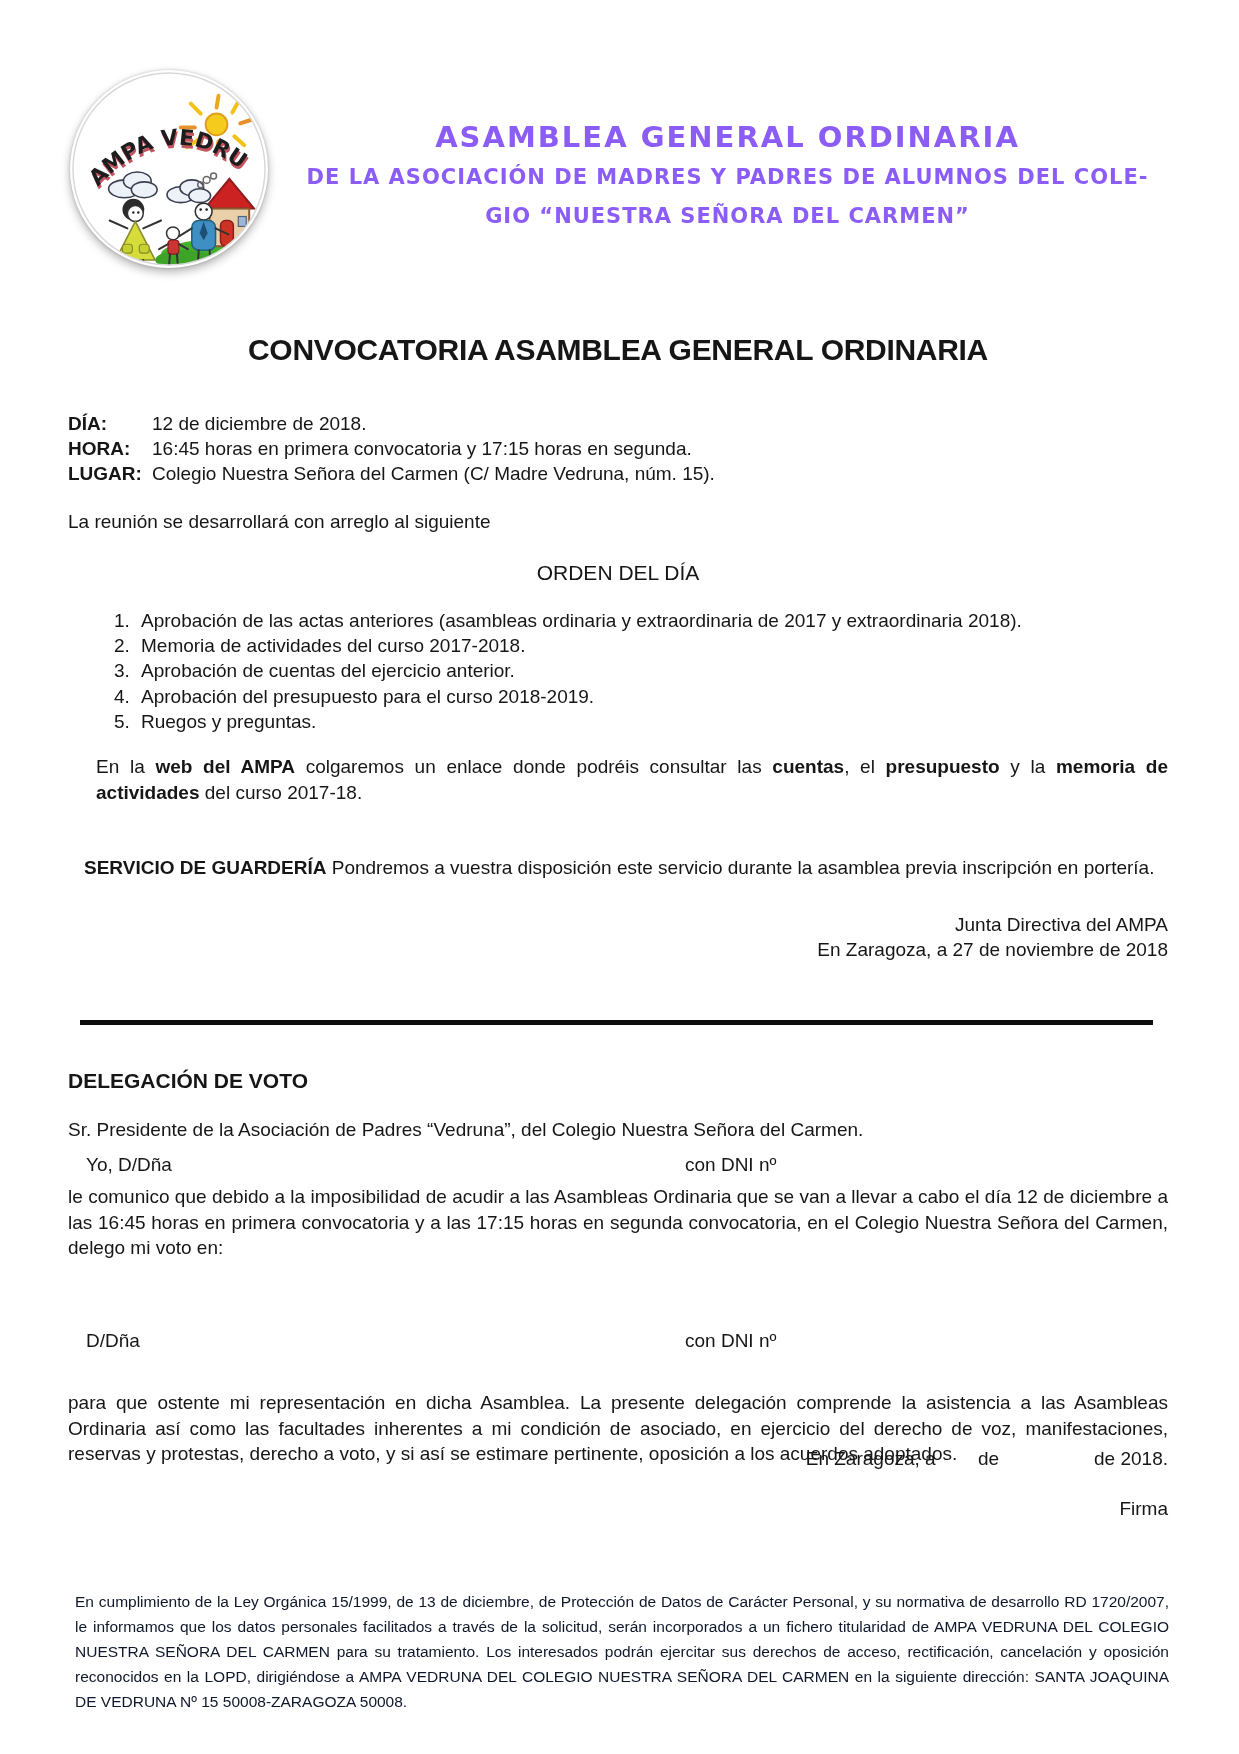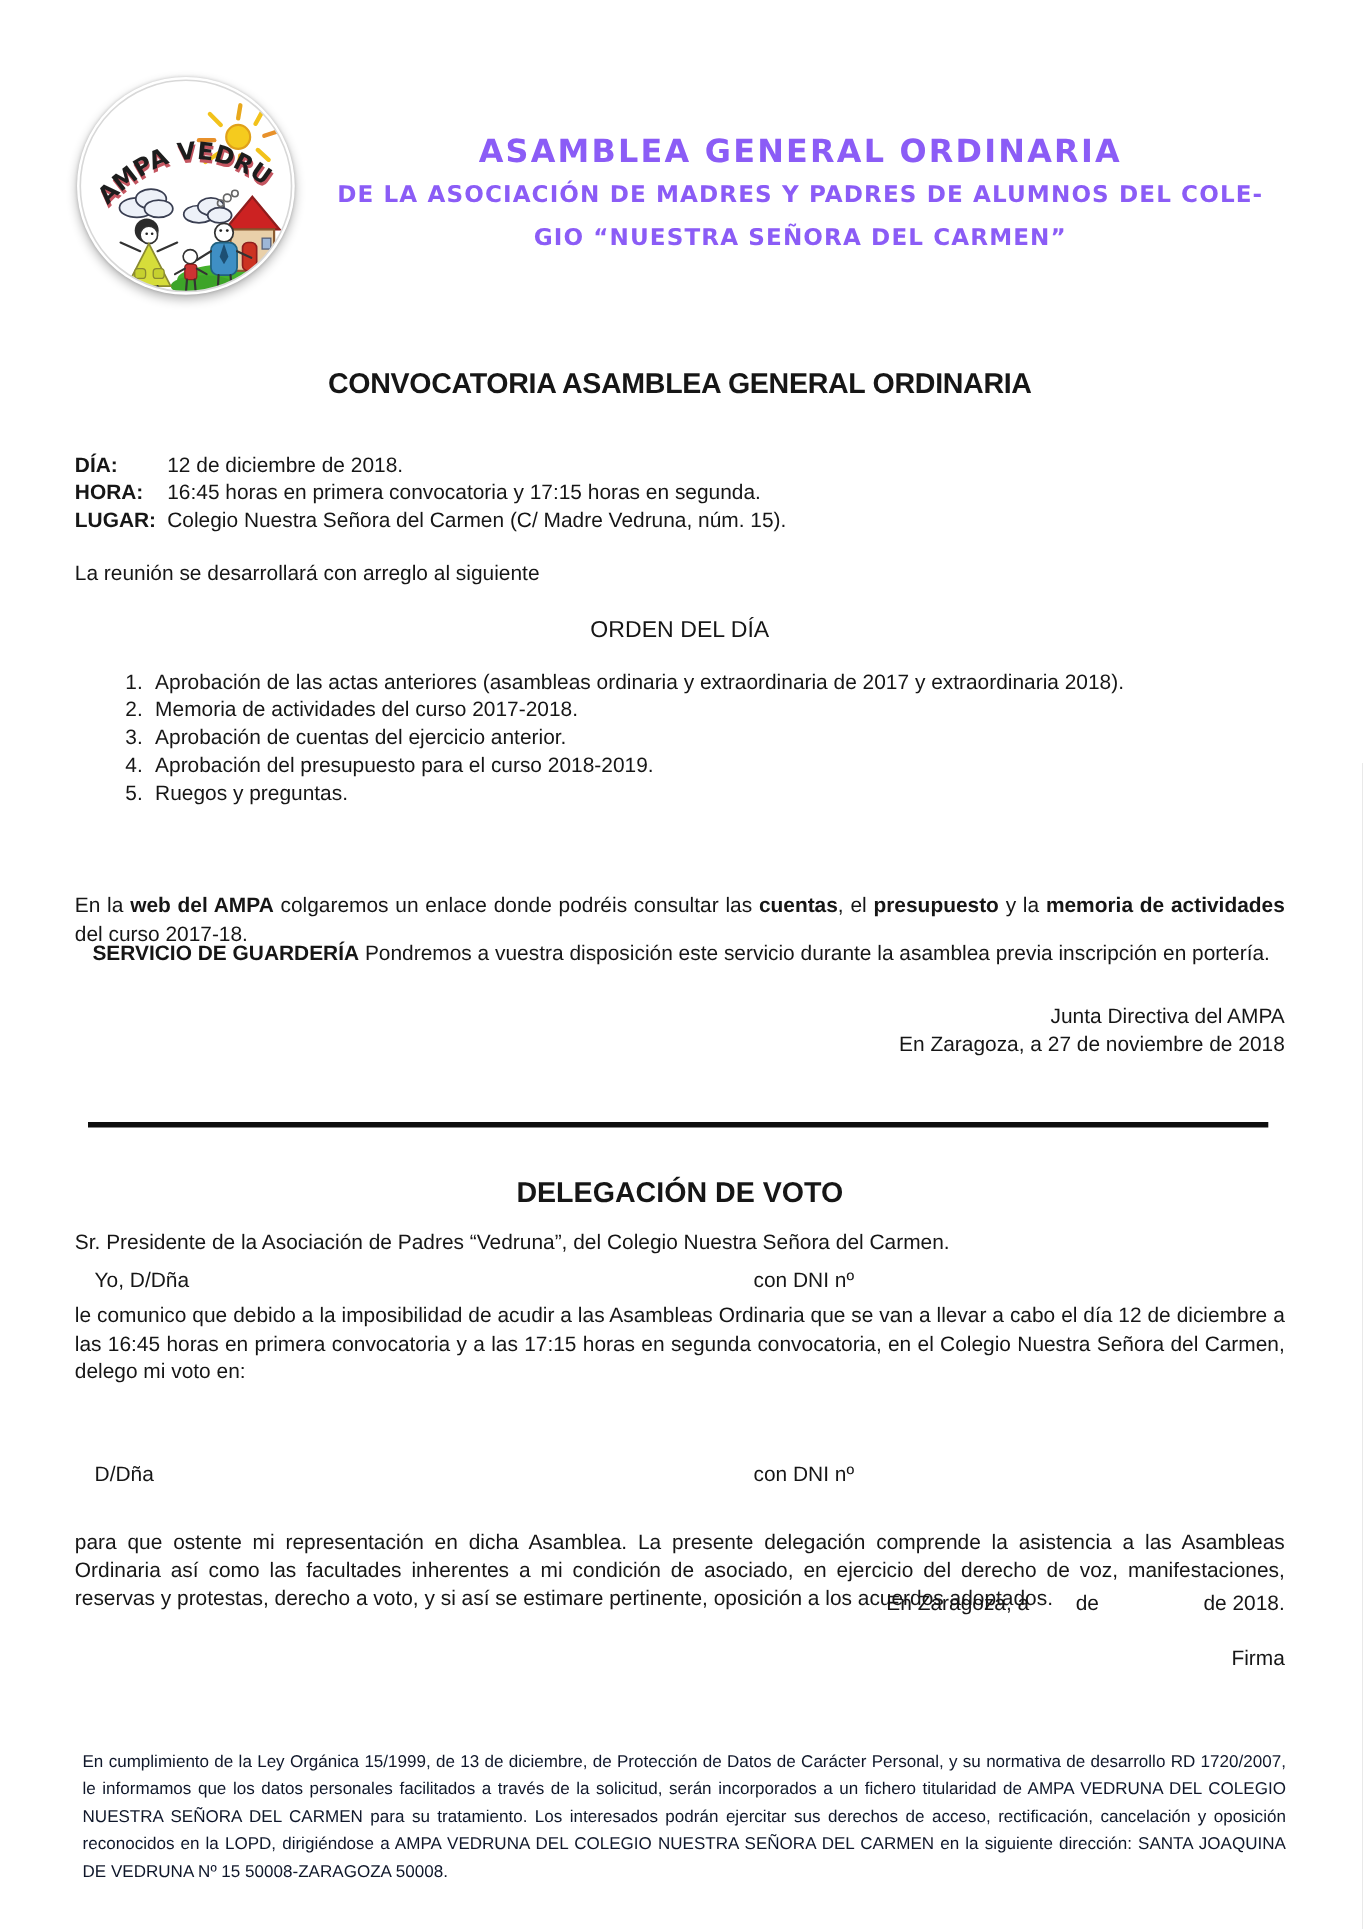--- a/index.html
+++ b/index.html
@@ -26,42 +26,42 @@
     color: #8b5cf6;
     font-family: "DejaVu Sans", sans-serif;
     font-weight: bold;
   }
   .header-line1 { font-size: 29px; letter-spacing: 2px; line-height: 42px; }
   .header-line2, .header-line3 { font-size: 21px; letter-spacing: 1px; line-height: 39px; }
 
   
   .blk { position: absolute; left: 68px; right: 71px; font-size: 19px; }
 
-  .doc-title { top: 333px; text-align: center; font-weight: bold; font-size: 26px; letter-spacing: -0.3px; }
+  .doc-title { top: 333px; text-align: center; font-weight: bold; font-size: 30px; letter-spacing: -0.3px; }
 
   .info { top: 411px; line-height: 25px; }
   .info-row { display: flex; }
   .info-label { font-weight: bold; flex: 0 0 84px; }
   .info-value { flex: 1; }
 
   .intro { top: 511px; }
 
   .agenda-heading { top: 561px; text-align: center; font-weight: normal; font-size: 21px; }
 
   .agenda-list { top: 608px; margin: 0; padding-left: 67px; line-height: 25.2px; }
   .agenda-list li { padding-left: 6px; }
 
-  .web-par { top: 792px; text-align: justify; line-height: 25.5px; }
+  .web-par { top: 735px; text-align: justify; line-height: 25.5px; margin-left: 28px; }
   .childcare { top: 836px; text-align: justify; line-height: 25.5px; margin-left: 16px; }
 
   .signoff { top: 912px; text-align: right; line-height: 25px; }
 
   .separator { position: absolute; left: 80px; top: 1020px; width: 1073px; border-top: 5px solid #0e0e0e; }
 
-  .deleg-heading { top: 1069px; text-align: center; font-weight: bold; font-size: 26px; }
+  .deleg-heading { top: 1069px; text-align: left; font-weight: bold; font-size: 21px; }
   .addressee { top: 1119px; }
 
   .dni-row { position: relative; padding-left: 18px; }
   .row1 { top: 1154px; }
   .row2 { top: 1308px; }
   .dni-right { position: absolute; left: 617px; top: 0; }
 
   .par1 { top: 1165px; text-align: justify; line-height: 25.7px; }
   .par2 { top: 1371px; text-align: justify; line-height: 25.7px; }
 

